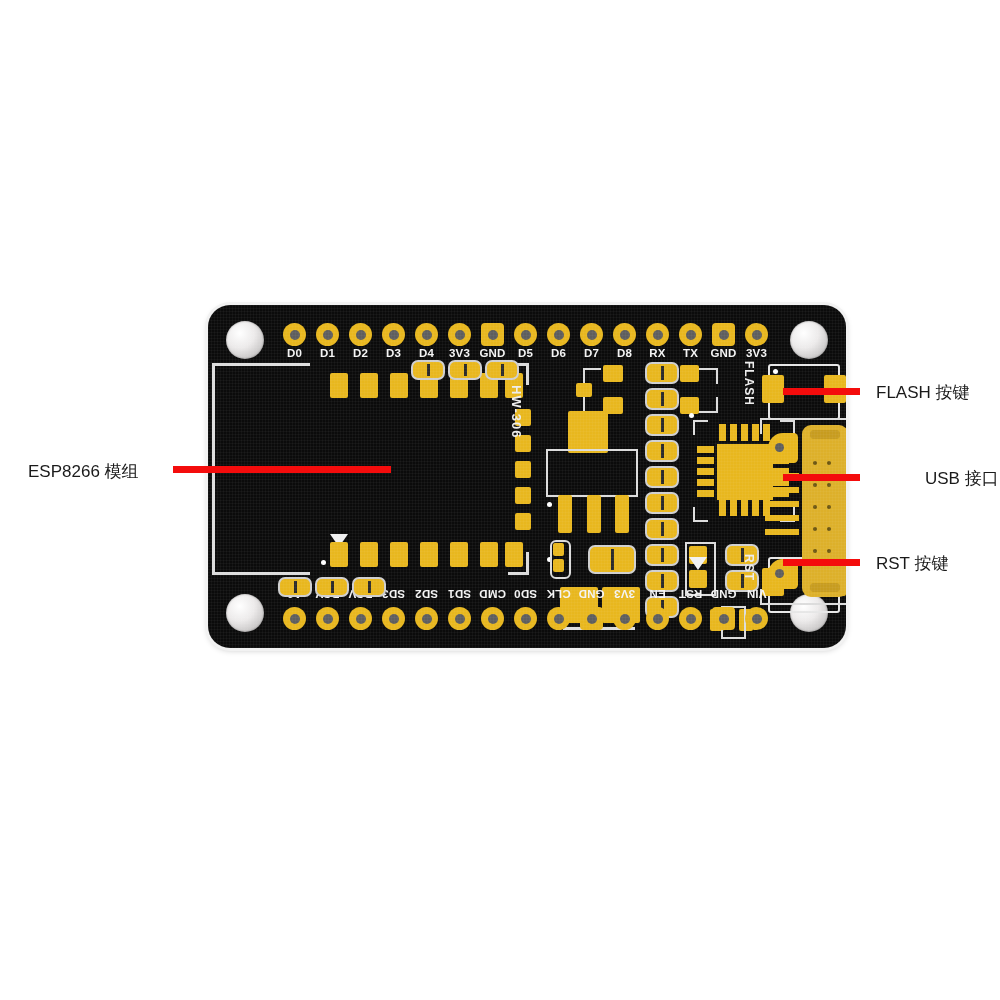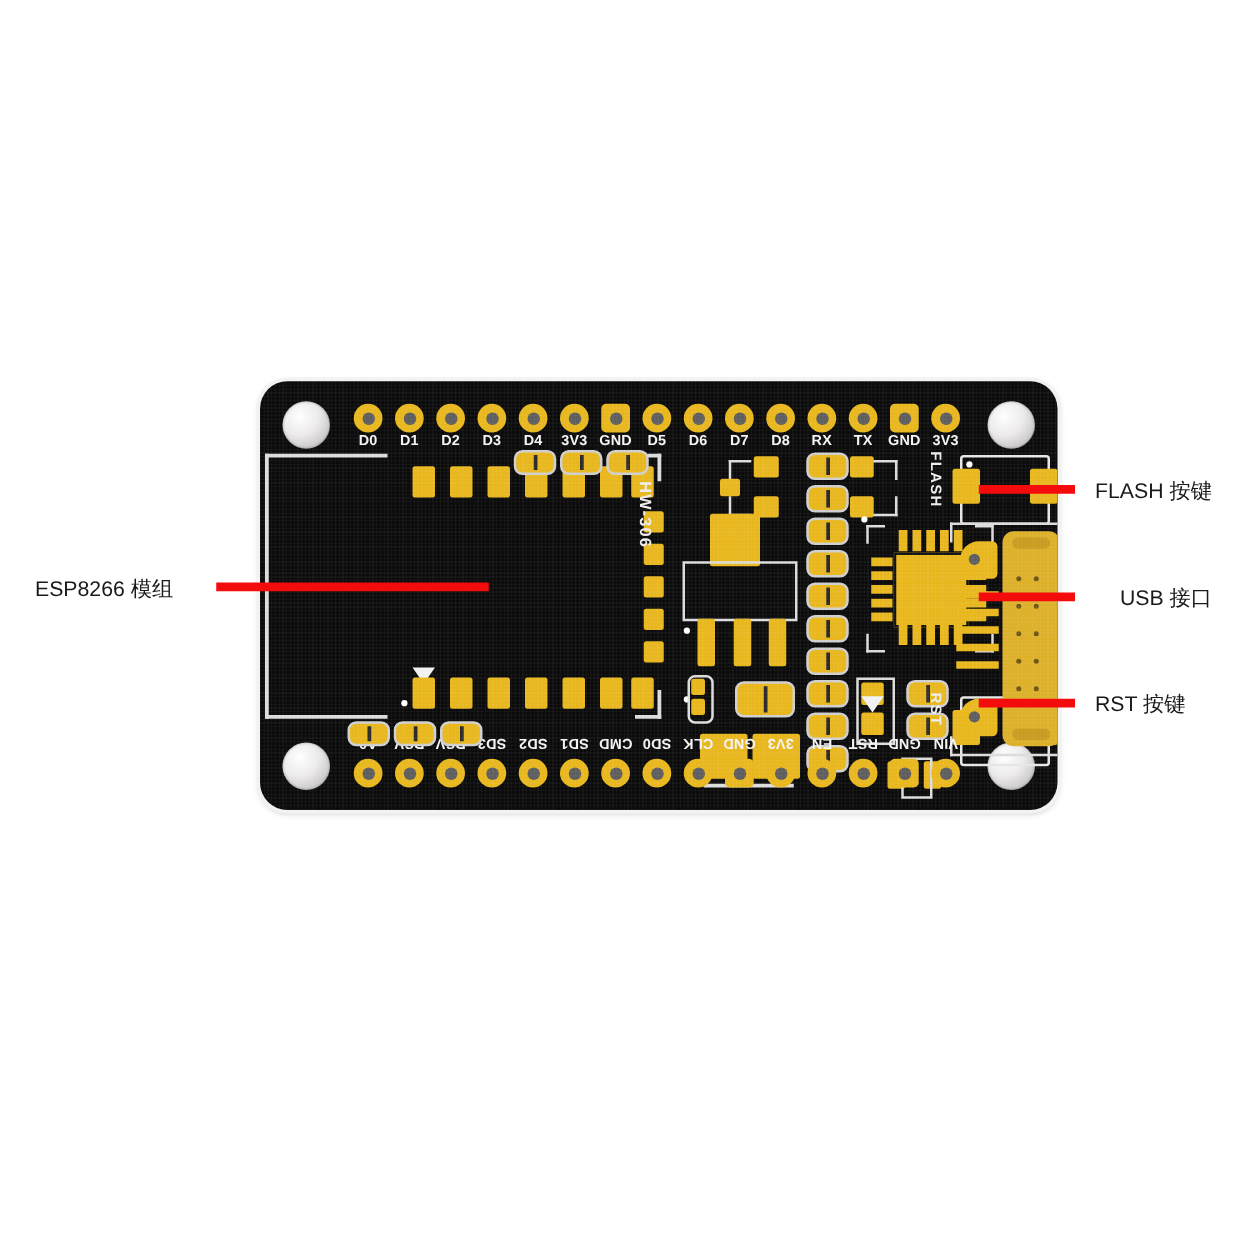--- a/index.html
+++ b/index.html
@@ -441,18 +441,18 @@
 
   </div>
 
   <div class="leader" style="left:173px;top:466px;width:218px;"></div>
   <div class="anno" style="left:28px;top:460px;">ESP8266 模组</div>
 
   <div class="leader" style="left:783px;top:388px;width:77px;"></div>
   <div class="anno" style="left:876px;top:381px;">FLASH 按键</div>
 
   <div class="leader" style="left:783px;top:474px;width:77px;"></div>
-  <div class="anno" style="left:896px;top:467px;">USB 接口</div>
+  <div class="anno" style="left:925px;top:467px;">USB 接口</div>
 
   <div class="leader" style="left:783px;top:559px;width:77px;"></div>
   <div class="anno" style="left:876px;top:552px;">RST 按键</div>
 
 </div>
 
 </body></html>

